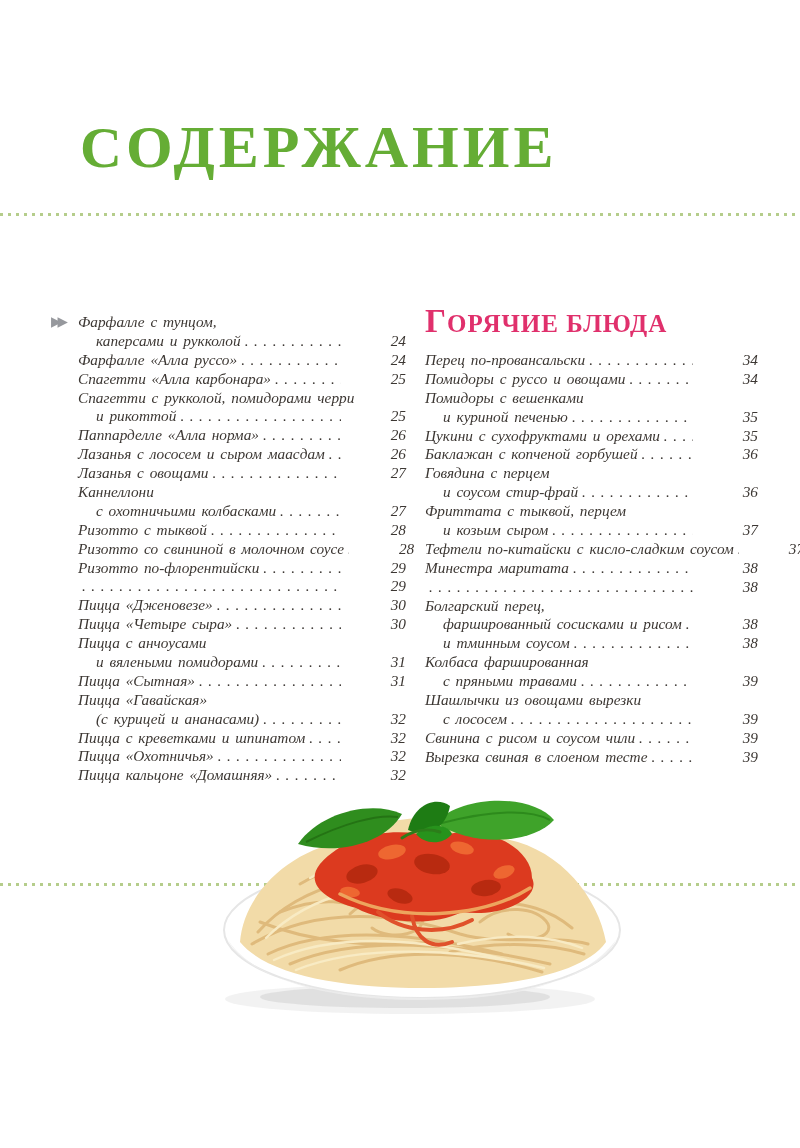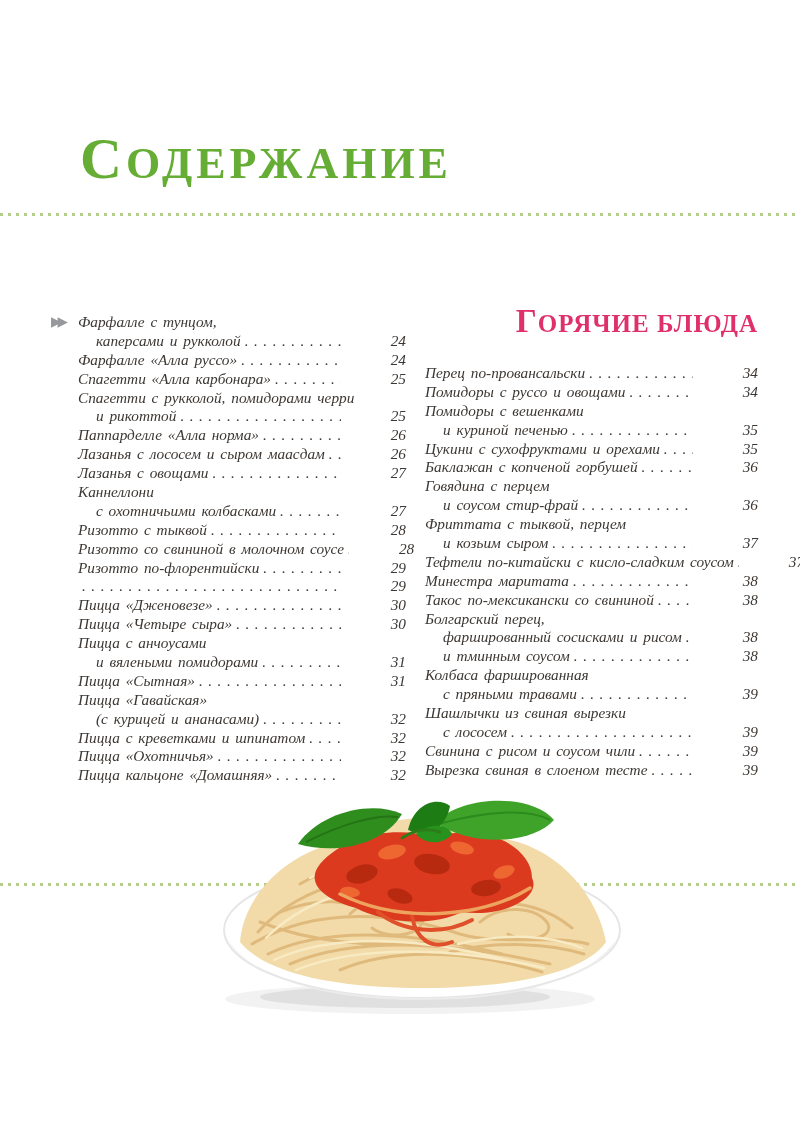--- a/index.html
+++ b/index.html
@@ -6,22 +6,22 @@
   body{
     width:800px;height:1148px;
     background:#ffffff;
     position:relative;
     overflow:hidden;
     font-family:"Liberation Serif", serif;
     color:#3c3733;
   }
   
   .page-title{
-    position:absolute;left:80px;top:128px;
-    font-weight:700;font-size:44px;line-height:62px;
+    position:absolute;left:80px;top:116px;
+    font-weight:700;font-size:60px;line-height:62px;
     color:#65ad35;
     text-transform:uppercase;
     letter-spacing:4px;
     white-space:nowrap;
   }
   .page-title::first-letter{font-size:58px;}
   
   .dotline{
     position:absolute;left:0;right:0;height:3px;
     background:repeating-linear-gradient(90deg,#b5cd8b 0 3px,transparent 3px 8px);
@@ -55,21 +55,21 @@
   .left-col{left:78px;top:313px;width:328px;}
   .right-col{left:425px;top:306px;width:333px;}
   .marker{
     position:absolute;left:-27px;top:0px;
     color:#96989d;font-size:13.5px;letter-spacing:-4px;
     font-family:"DejaVu Sans", sans-serif;
   }
   .section-heading{
     font-weight:700;font-size:25px;line-height:31px;
     color:#e0306c;text-transform:uppercase;letter-spacing:1px;
-    margin:0 0 25px 0;white-space:nowrap;text-align:right;
+    margin:0 0 12px 0;white-space:nowrap;
   }
   .section-heading::first-letter{font-size:33px;}
   
   .photo{
     position:absolute;left:200px;top:792px;width:436px;height:226px;
     z-index:1;
   }
 </style>
 </head>
 <body>
@@ -260,21 +260,20 @@
         <span class="t">Тефтели по-китайски с кисло-сладким соусом</span>
         <span class="leader"></span>
         <span class="pg">37</span>
       </div>
       <div class="row">
         <span class="t">Минестра маритата</span>
         <span class="leader"></span>
         <span class="pg">38</span>
       </div>
       <div class="row">
-        <span class="t">Такос по-мексикански со свининой</span>
         <span class="leader"></span>
         <span class="pg">38</span>
       </div>
       <div class="row nopage">
         <span class="t">Болгарский перец,</span>
 
       </div>
       <div class="row ind">
         <span class="t">фаршированный сосисками и рисом</span>
         <span class="leader"></span>
@@ -288,21 +287,21 @@
       <div class="row nopage">
         <span class="t">Колбаса фаршированная</span>
 
       </div>
       <div class="row ind">
         <span class="t">с пряными травами</span>
         <span class="leader"></span>
         <span class="pg">39</span>
       </div>
       <div class="row nopage">
-        <span class="t">Шашлычки из свиная вырезки</span>
+        <span class="t">Шашлычки из овощами вырезки</span>
 
       </div>
       <div class="row ind">
         <span class="t">с лососем</span>
         <span class="leader"></span>
         <span class="pg">39</span>
       </div>
       <div class="row">
         <span class="t">Свинина с рисом и соусом чили</span>
         <span class="leader"></span>

